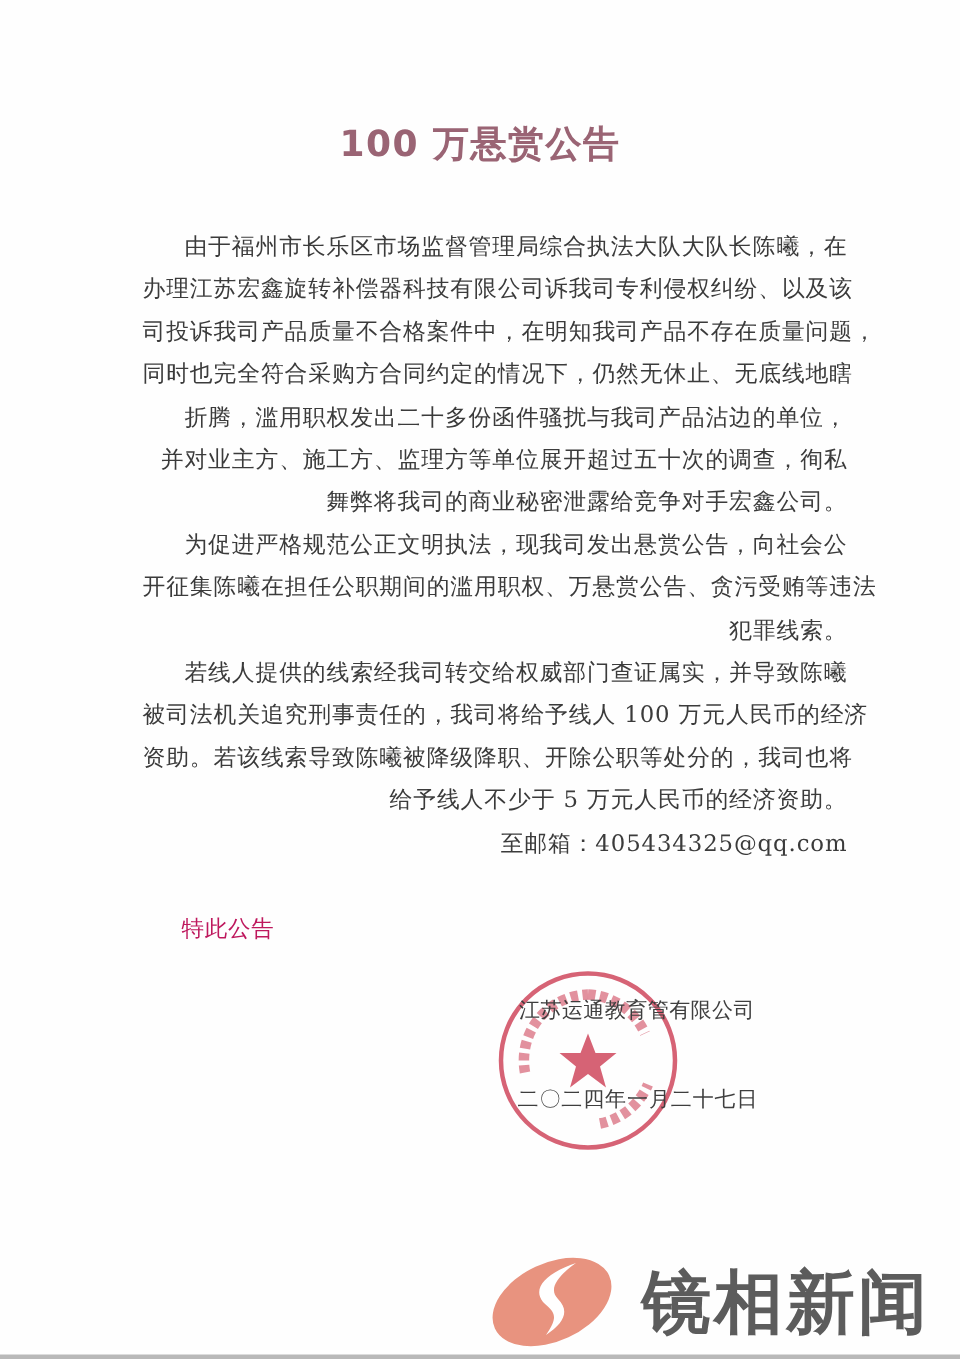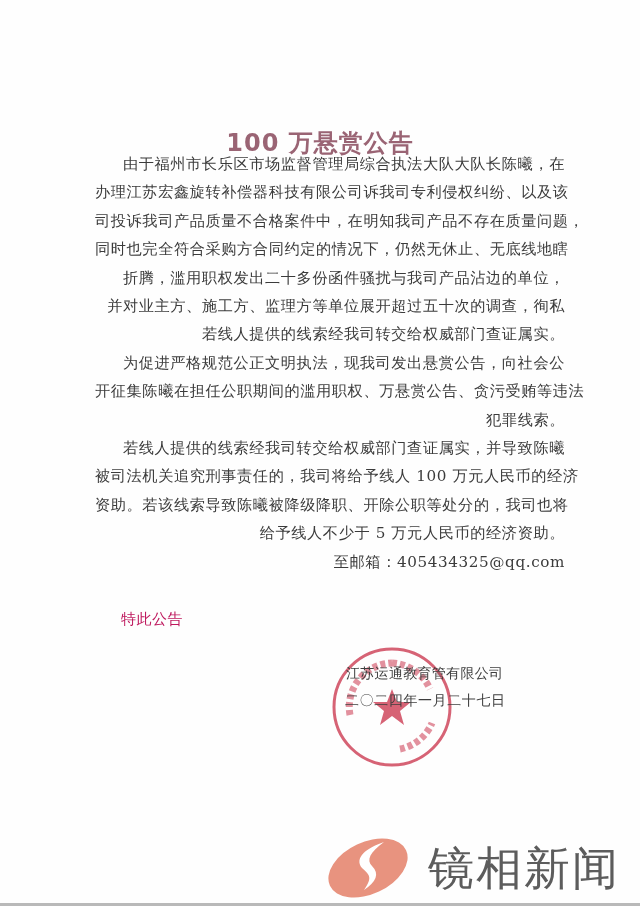--- a/index.html
+++ b/index.html
@@ -5,57 +5,57 @@
     html, body { margin: 0; padding: 0; }
     body {
       width: 640px; height: 906px; background: #ffffff; position: relative; overflow: hidden;
       font-family: "DejaVu Serif", "Liberation Serif", serif; color: #3a3a3a;
     }
     .page { position: absolute; left: 0; top: 0; width: 640px; height: 904px; background: #fefefe; }
     .bottom-rule { position: absolute; left: 0; top: 903px; width: 640px; height: 3px; background: #b9b9b9; }
     .title {
       position: absolute; left: 0; top: 80px; width: 640px; text-align: center;
       font-family: "DejaVu Sans", "Liberation Sans", sans-serif; font-weight: bold;
-      font-size: 24px; color: #9a6474; letter-spacing: 1px; margin-top: 47px;
+      font-size: 24px; color: #9a6474; letter-spacing: 1px;
     }
     .body-text {
       position: absolute; left: 95px; top: 150px; width: 470px;
       font-size: 15.2px; line-height: 28.4px; color: #3b3b3b; letter-spacing: 0.6px;
     }
     .line { display: block; white-space: nowrap; text-align: right; }
     .line.first { padding-left: 26px; }
     .closing { position: absolute; left: 121px; top: 610px; font-size: 15px; color: #be185d; letter-spacing: 0.5px; }
     .signer { position: absolute; left: 346px; top: 665px; font-size: 14px; color: #3e3e3e; letter-spacing: 0.3px; white-space: nowrap; z-index: 2; }
-    .date { position: absolute; left: 345px; top: 692px; font-size: 14px; color: #3e3e3e; letter-spacing: 0.6px; white-space: nowrap; z-index: 2; }
+    .date { position: absolute; left: 345px; top: 724px; font-size: 14px; color: #3e3e3e; letter-spacing: 0.6px; white-space: nowrap; z-index: 2; }
     .seal { position: absolute; left: 330px; top: 645px; width: 124px; height: 124px; z-index: 1; opacity: 0.85; }
     .brand { position: absolute; left: 318px; top: 832px; width: 322px; height: 72px; }
     .brand-logo { position: absolute; left: 0; top: 0; width: 100px; height: 72px; }
     .brand-name {
       position: absolute; left: 110px; top: 6px;
-      font-family: "DejaVu Sans", "Liberation Sans", sans-serif; font-weight: normal;
+      font-family: "DejaVu Sans", "Liberation Sans", sans-serif; font-weight: bold;
       font-size: 46px; color: #5c5c5c; letter-spacing: 2px; white-space: nowrap;
     }
   </style>
 </head>
 <body>
 
 <div class="page">
 
   <div class="title">100 万悬赏公告</div>
 
   <div class="body-text">
 
     <div>
       <span class="line first">由于福州市长乐区市场监督管理局综合执法大队大队长陈曦，在</span>
       <span class="line">办理江苏宏鑫旋转补偿器科技有限公司诉我司专利侵权纠纷、以及该</span>
       <span class="line">司投诉我司产品质量不合格案件中，在明知我司产品不存在质量问题，</span>
       <span class="line">同时也完全符合采购方合同约定的情况下，仍然无休止、无底线地瞎</span>
       <span class="line">折腾，滥用职权发出二十多份函件骚扰与我司产品沾边的单位，</span>
       <span class="line">并对业主方、施工方、监理方等单位展开超过五十次的调查，徇私</span>
-      <span class="line">若线人提供的线索经我司转交给权威部门查证属实。</span>
+      <span class="line">舞弊将我司的商业秘密泄露给竞争对手宏鑫公司。</span>
     </div>
 
     <div>
       <span class="line first">为促进严格规范公正文明执法，现我司发出悬赏公告，向社会公</span>
       <span class="line">开征集陈曦在担任公职期间的滥用职权、万悬赏公告、贪污受贿等违法</span>
       <span class="line">犯罪线索。</span>
     </div>
 
     <div>
       <span class="line first">若线人提供的线索经我司转交给权威部门查证属实，并导致陈曦</span>

